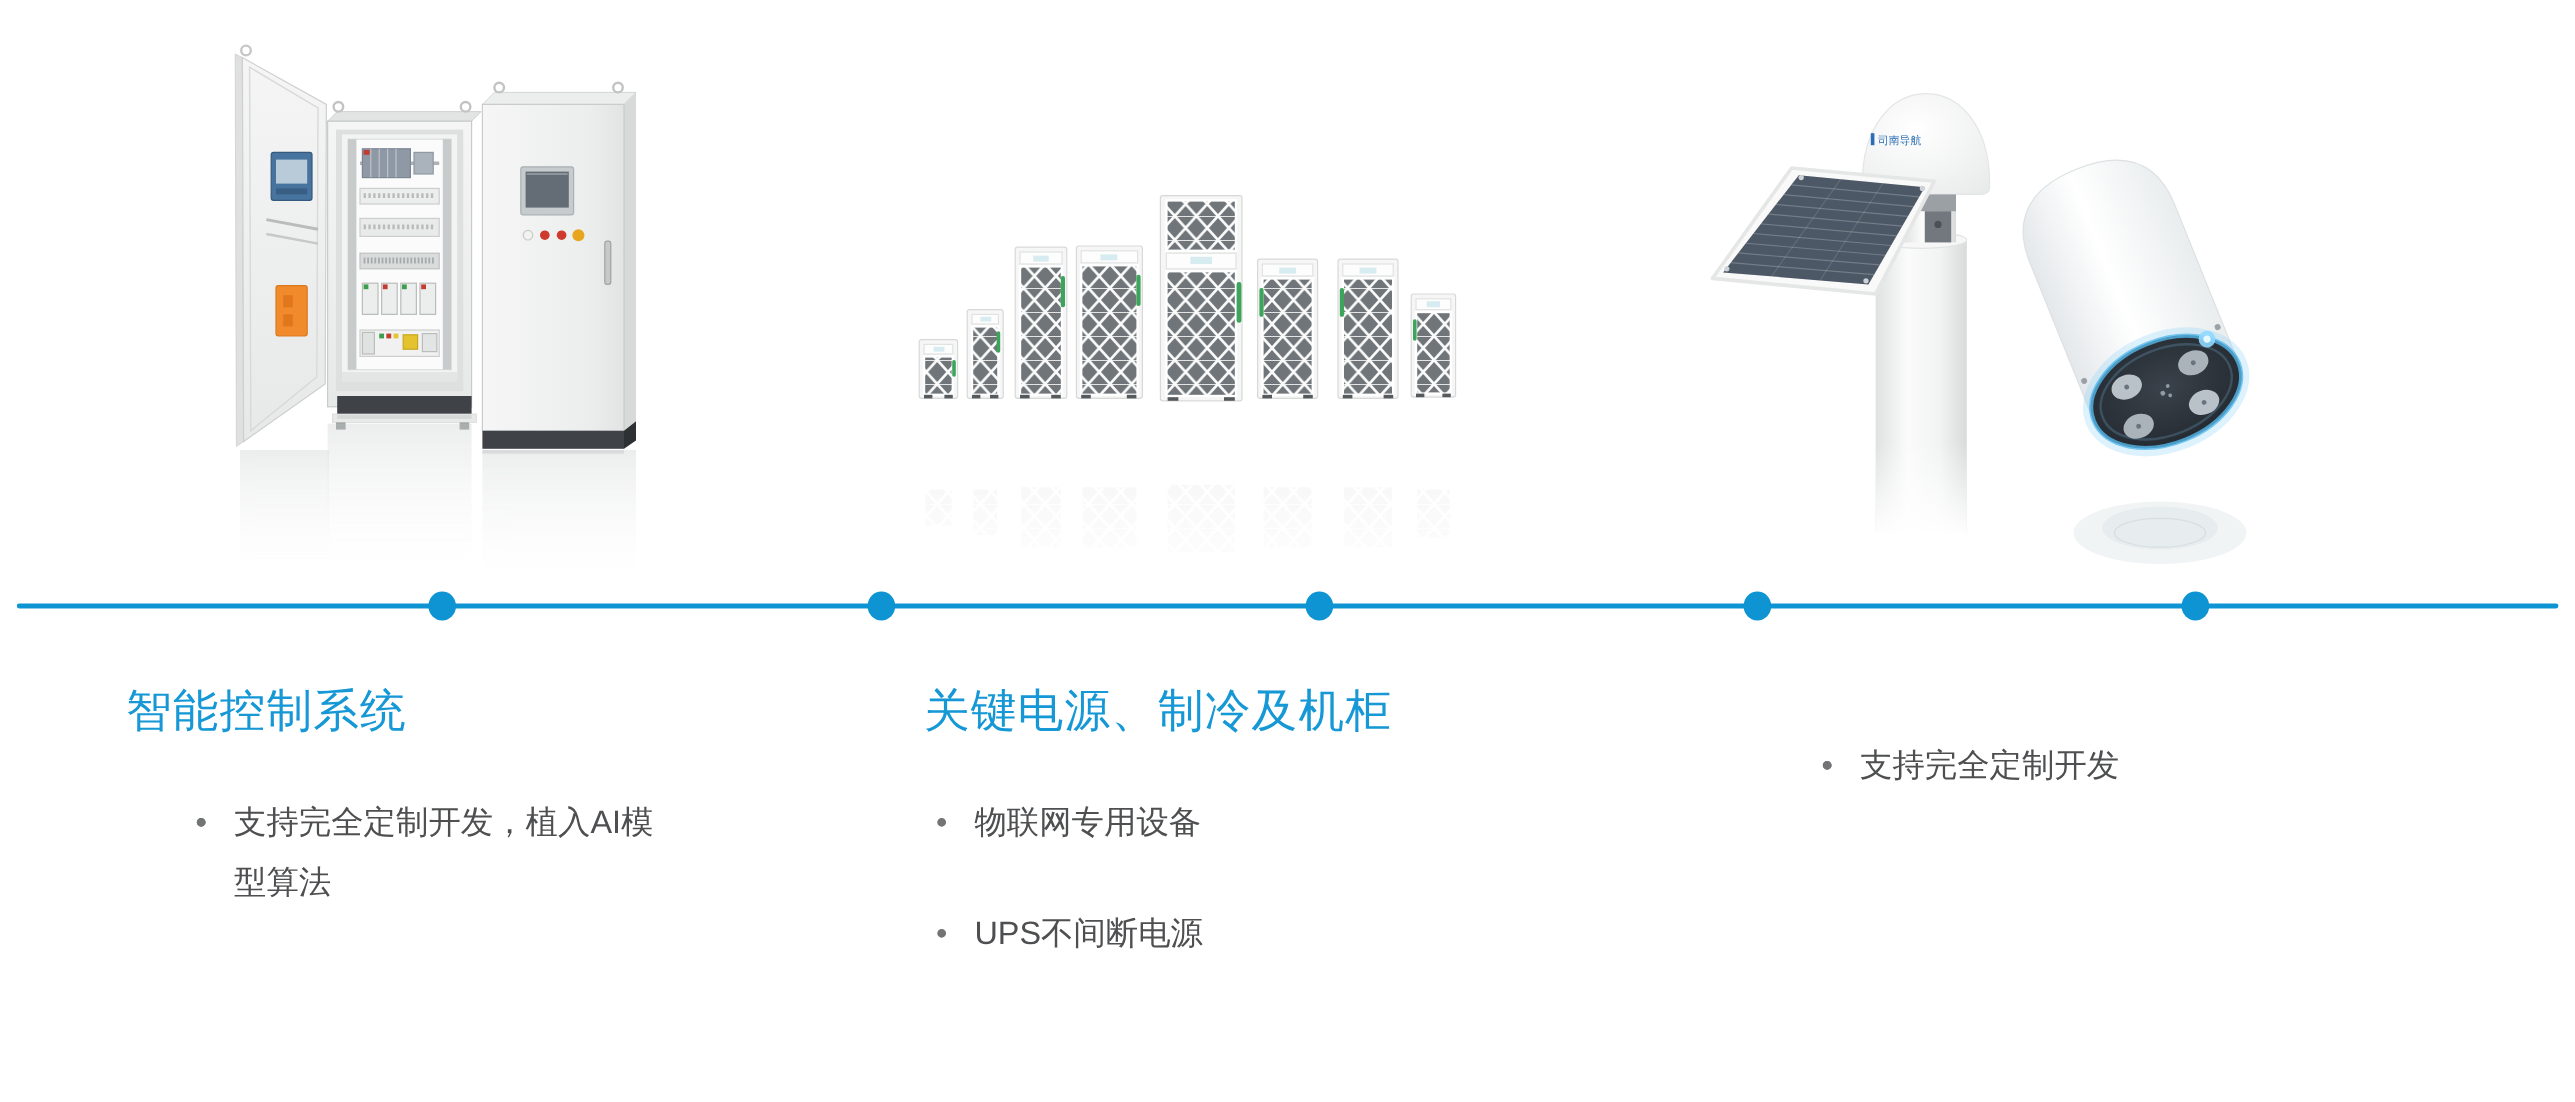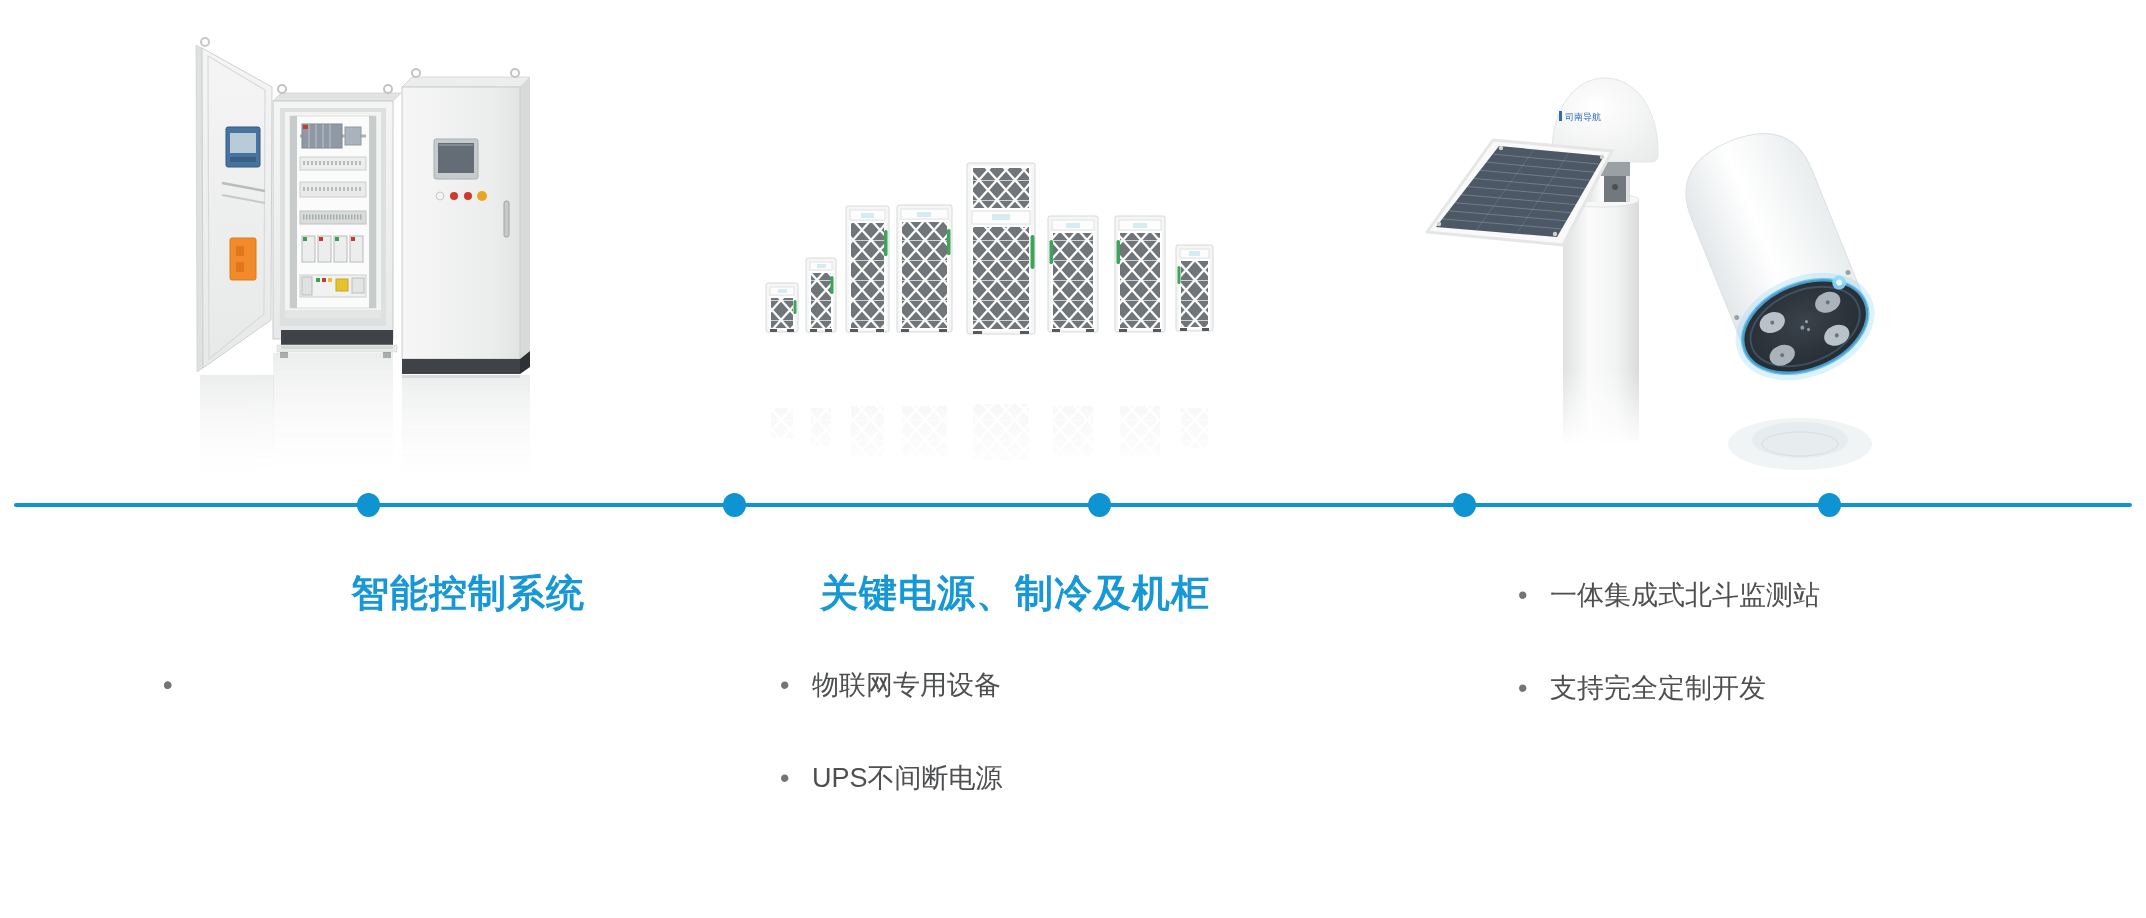--- a/index.html
+++ b/index.html
@@ -16,22 +16,22 @@
   .timeline-line{
     position:absolute; left:14px; top:503px; width:2118px; height:4px;
     background:var(--line); border-radius:2px;
   }
   .timeline-dot{
     position:absolute; top:493px; width:23px; height:24px; border-radius:50%;
     background:var(--line);
   }
   .col{position:absolute; top:570px;}
   .col h2{
-    font-size:38px; line-height:46px; font-weight:700; color:var(--accent);
-    text-align:right; margin:0 0 44px 0; letter-spacing:1px;
+    font-size:38px; line-height:46px; font-weight:400; color:var(--accent);
+    text-align:left; margin:0 0 44px 0; letter-spacing:1px;
   }
   .col ul{list-style:none;}
   .col li{
     position:relative; padding-left:40px; font-size:27px; line-height:50px;
     color:var(--text);
   }
   .col li + li{margin-top:43px;}
   .col li .dot{
     position:absolute; left:8px; top:0; color:var(--bullet); font-size:27px;
   }
@@ -406,20 +406,21 @@
   <div class="timeline-dot" style="left:1818px;"></div>
 
   <section class="col col-1">
     <h2>智能控制系统</h2>
     <ul>
       <li>
         <span class="dot">•</span>
       </li>
       <li>
         <span class="dot">•</span>
+        <span class="txt">支持完全定制开发，植入AI模型算法</span>
       </li>
     </ul>
   </section>
 
   <section class="col col-2">
     <h2>关键电源、制冷及机柜</h2>
     <ul>
       <li>
         <span class="dot">•</span>
         <span class="txt">物联网专用设备</span>
@@ -428,21 +429,20 @@
         <span class="dot">•</span>
         <span class="txt">UPS不间断电源</span>
       </li>
     </ul>
   </section>
 
   <section class="col col-3">
     <ul>
       <li>
         <span class="dot">•</span>
-        <span class="txt">一体集成式北斗监测站</span>
       </li>
       <li>
         <span class="dot">•</span>
         <span class="txt">支持完全定制开发</span>
       </li>
     </ul>
   </section>
 
 </div>
 

